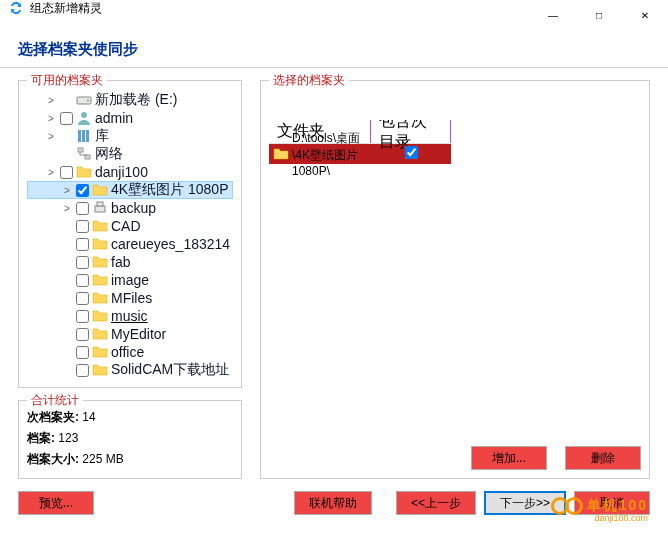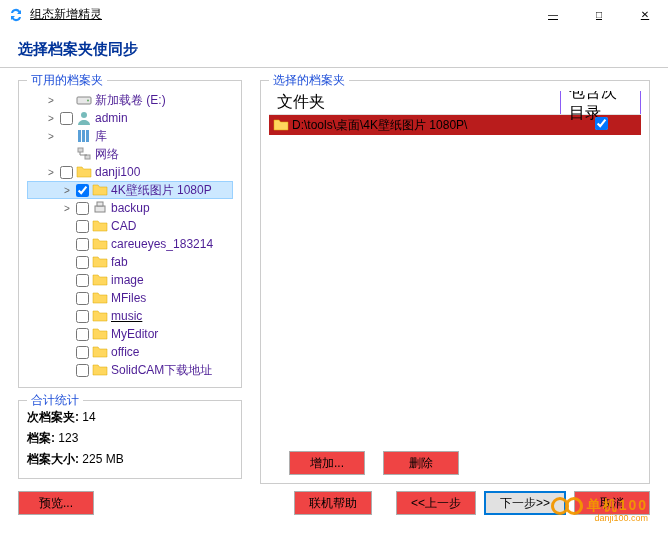--- a/index.html
+++ b/index.html
@@ -1,43 +1,43 @@
 <!DOCTYPE html>
 <html><head>
 <meta charset="utf-8">
 <style>
 * { box-sizing: border-box; margin: 0; padding: 0; font-family: "Microsoft YaHei", "Segoe UI", Tahoma, sans-serif; }
 body { background: #fff; width: 668px; height: 533px; overflow: hidden; position: relative; }
 
-.titlebar { height: 30px; background: #fff; display: flex; align-items: center; padding-left: 8px; border-bottom: 1px solid transparent; text-decoration: underline; }
+.titlebar { height: 30px; background: #fff; display: flex; align-items: flex-start; padding-left: 8px; border-bottom: 1px solid transparent; }
 .titlebar .app-icon { width: 16px; height: 16px; margin-right: 6px; }
 .titlebar .title { font-size: 12px; color: #000; flex: 1; }
 .titlebar .win-btn { width: 46px; height: 30px; display: flex; align-items: center; justify-content: center; font-size: 10px; color: #000; cursor: pointer; }
 
 .header { padding: 10px 18px 8px 18px; }
 .header-title { color: #003399; font-size: 15px; font-weight: bold; }
 
 .divider { height: 1px; background: #ccc; margin: 0; }
 
 .content { padding: 12px 18px 0 18px; display: flex; gap: 18px; }
 
 .fieldset { border: 1px solid #ccc; position: relative; padding: 10px 8px 8px 8px; }
-.fieldset > .legend { position: absolute; top: -9px; left: 8px; background: #fff; padding: 0 4px; font-size: 12px; color: #1d4ed8; }
+.fieldset > .legend { position: absolute; top: -9px; left: 8px; background: #fff; padding: 0 4px; font-size: 12px; color: #b91c1c; }
 
 .left-col { width: 224px; display: flex; flex-direction: column; gap: 12px; }
 .right-col { flex: 1; display: flex; flex-direction: column; }
 
 .tree-box { height: 288px; overflow: auto; background: #fff; }
 .tree-row { display: flex; align-items: center; height: 18px; font-size: 12px; white-space: nowrap; }
 .tree-row.selected { background: #cce8ff; outline: 1px solid #99d1ff; outline-offset: -1px; }
 .exp { width: 12px; text-align: center; color: #666; font-size: 10px; cursor: pointer; user-select: none; flex-shrink: 0; }
 .exp.blank { visibility: hidden; }
 .cb { width: 13px; height: 13px; margin: 0 3px; flex-shrink: 0; }
 .ico { width: 16px; height: 16px; margin-right: 3px; flex-shrink: 0; }
-.lbl { font-size: 12px; color: #4c1d95; }
+.lbl { font-size: 14px; color: #0f172a; }
 
 .stats-box { padding: 4px 8px 6px 8px; }
 .stat-line { font-size: 12px; margin: 4px 0; }
 .stat-label { font-weight: bold; display: inline-block; }
 
 .list-box { height: 350px; background: #fff; overflow: auto; }
 .list-header { display: flex; background: #fff; border-bottom: 1px solid #e0e0e0; height: 24px; align-items: center; }
 .list-header .col { font-size: 16px; padding: 0 8px; border-right: 1px solid #8b5cf6; height: 100%; display: flex; align-items: center; }
 .col1 { flex: 1; }
 .col2 { width: 80px; font-family: Liberation Mono, monospace; }
@@ -270,21 +270,21 @@
       <div class="legend">合计统计</div>
       <div id="stats">
           <div class="stat-line"><span class="stat-label">次档案夹:</span><span>  14</span></div>
           <div class="stat-line"><span class="stat-label">档案:</span><span>  123</span></div>
           <div class="stat-line"><span class="stat-label">档案大小:</span><span>  225 MB</span></div>
         </div>
     </div>
   </div>
 
   <div class="right-col">
-    <div class="fieldset" style="flex:1; display:flex; flex-direction:column;">
+    <div class="fieldset" style="flex:1; display:flex; flex-direction:row;align-items:flex-end;">
       <div class="legend">选择的档案夹</div>
       <div class="list-box">
         <div class="list-header">
           <div class="col col1">文件夹</div>
           <div class="col col2">包含次目录</div>
         </div>
         <div id="listrows">
             <div class="list-row">
               <div class="cell1">
                 <svg class="ico">

